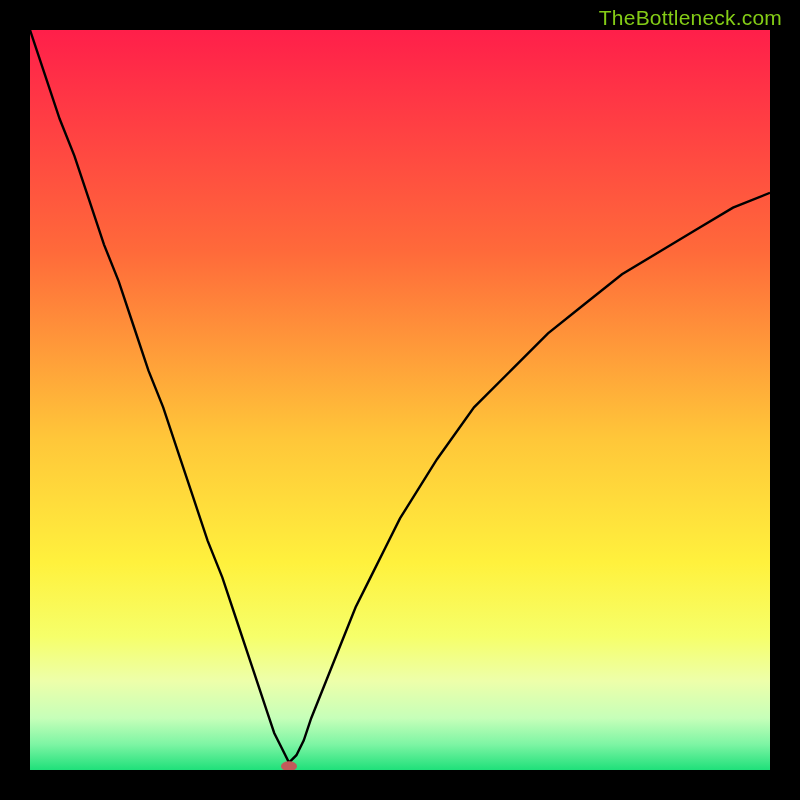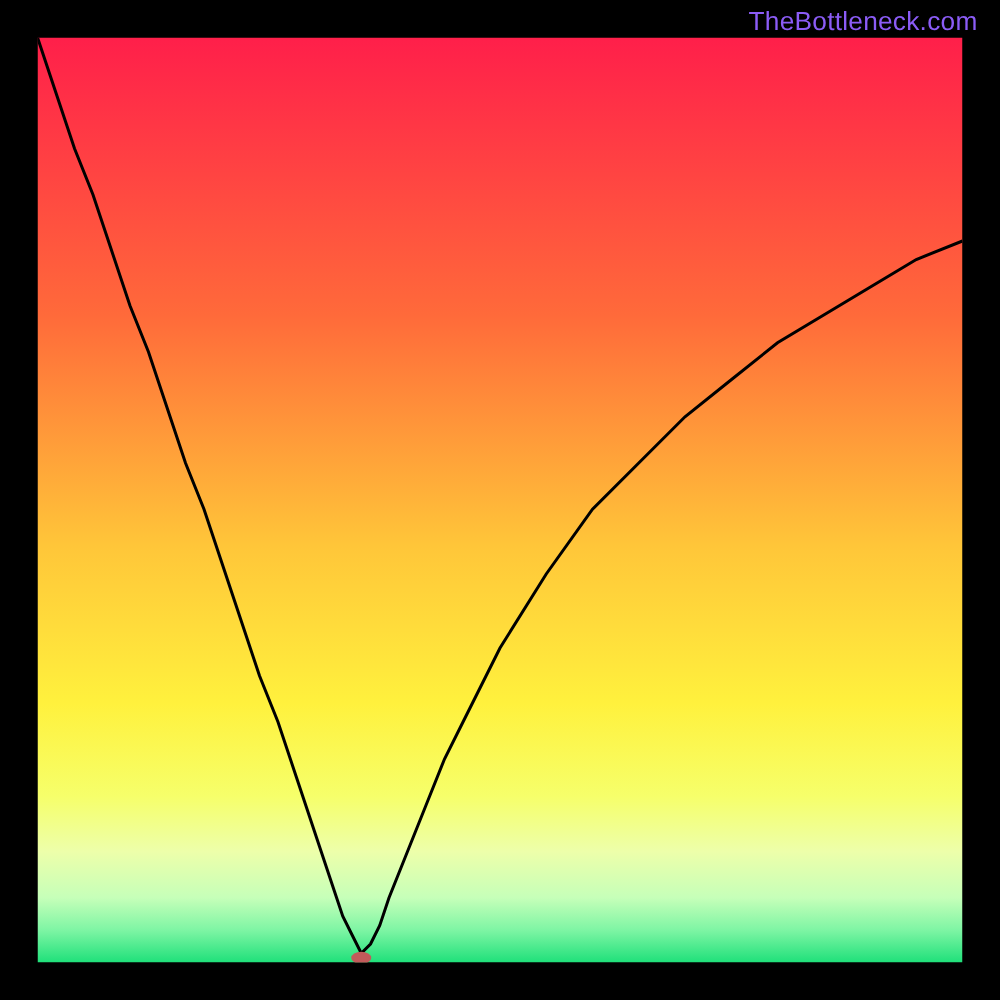--- a/index.html
+++ b/index.html
@@ -21,21 +21,21 @@
     position: absolute;
     left: 30px;
     top: 30px;
     width: 740px;
     height: 740px;
   }
   .watermark {
     position: absolute;
     top: 6px;
     right: 18px;
-    color: #8b5cf6;
+    color: #84cc16;
     font-size: 21px;
     font-weight: 400;
     letter-spacing: 0.2px;
   }
 </style>
 </head>
 <body>
 
 <div class="frame">
   <div class="watermark">TheBottleneck.com</div>

